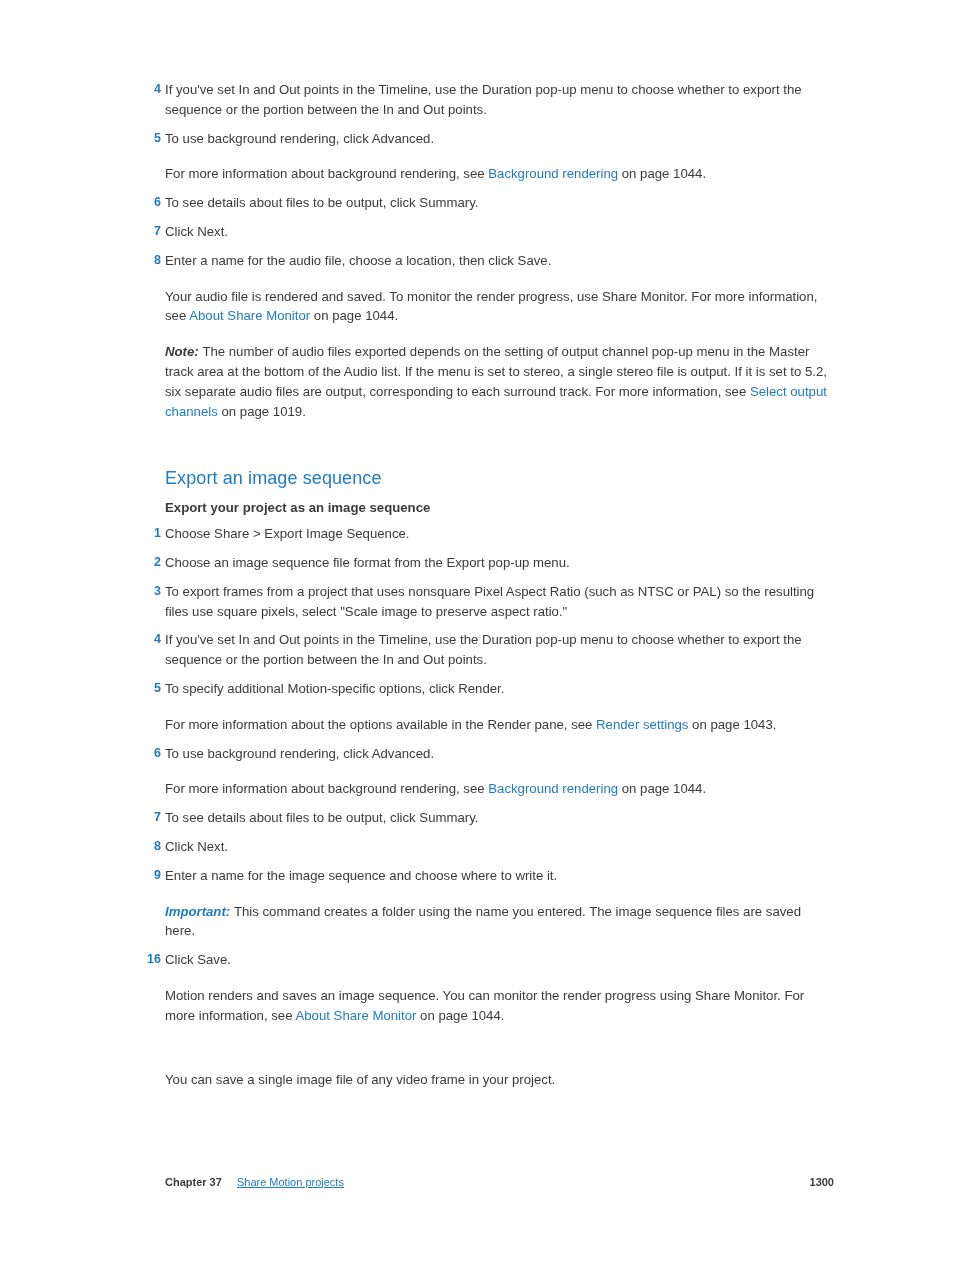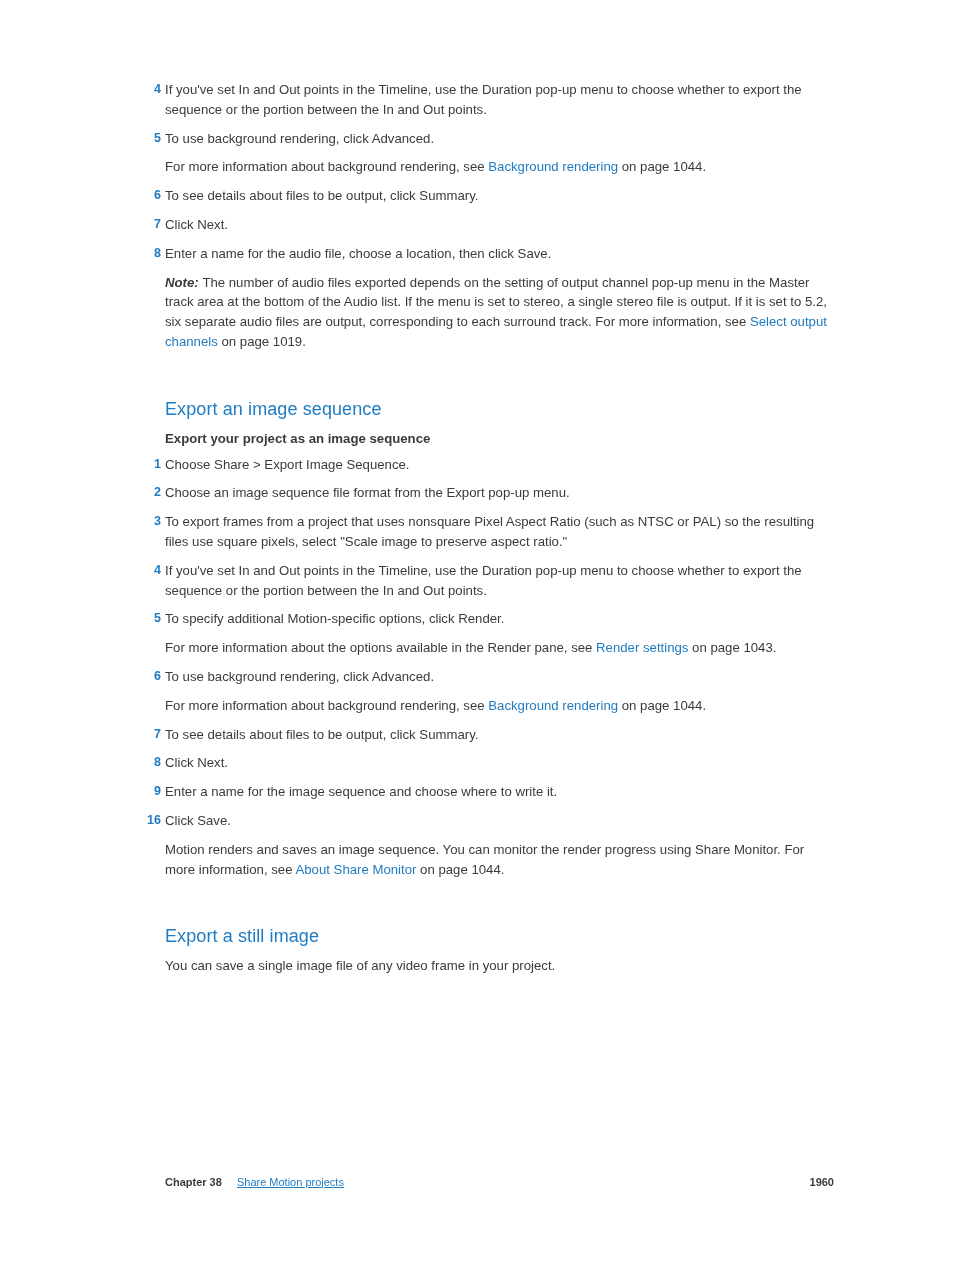--- a/index.html
+++ b/index.html
@@ -47,21 +47,21 @@
     left: -22px;
     top: 0;
     width: 18px;
     text-align: right;
     color: #1f7bc2;
     font-weight: 600;
     font-size: 12.5px;
   }
   ol.steps > li .step-body { }
   ol.steps > li .follow {
-    margin-top: 9px;
+    margin-top: 16px;
   }
   .note-label { font-style: italic; font-weight: 700; }
   .important-label { font-style: italic; font-weight: 600; color: #1f7bc2; }
   a.link { color: #1f7bc2; text-decoration: none; }
   .footer {
     position: absolute;
     left: 165px;
     right: 120px;
     bottom: 75px;
     font-size: 11px;
@@ -95,20 +95,23 @@
       <span class="num">6</span>
       <div class="step-body">To see details about files to be output, click Summary.</div>
     </li>
     <li>
       <span class="num">7</span>
       <div class="step-body">Click Next.</div>
     </li>
     <li>
       <span class="num">8</span>
       <div class="step-body">Enter a name for the audio file, choose a location, then click Save.</div>
+      <div class="follow">
+        <span>Your audio file is rendered and saved. To monitor the render progress, use Share Monitor. For more information, see </span><a class="link">About Share Monitor</a><span> on page 1044.</span>
+      </div>
       <div class="follow">
         <span class="note-label">Note:  </span><span>The number of audio files exported depends on the setting of output channel pop-up menu in the Master track area at the bottom of the Audio list. If the menu is set to stereo, a single stereo file is output. If it is set to 5.2, six separate audio files are output, corresponding to each surround track. For more information, see </span><a class="link">Select output channels</a><span> on page 1019.</span>
       </div>
     </li>
   </ol>
 
   <div class="section-gap">
     <h2 class="section-title">Export an image sequence</h2>
     <p class="sub-heading">Export your project as an image sequence</p>
 
@@ -147,37 +150,39 @@
         <span class="num">7</span>
         <div class="step-body">To see details about files to be output, click Summary.</div>
       </li>
       <li>
         <span class="num">8</span>
         <div class="step-body">Click Next.</div>
       </li>
       <li>
         <span class="num">9</span>
         <div class="step-body">Enter a name for the image sequence and choose where to write it.</div>
+        <div class="follow">
+          <span class="important-label">Important:  </span><span>This command creates a folder using the name you entered. The image sequence files are saved here.</span>
+        </div>
       </li>
       <li>
         <span class="num">16</span>
         <div class="step-body">Click Save.</div>
         <div class="follow">
           <span>Motion renders and saves an image sequence. You can monitor the render progress using Share Monitor. For more information, see </span><a class="link">About Share Monitor</a><span> on page 1044.</span>
         </div>
       </li>
     </ol>
   </div>
 
   <div class="section-gap">
-    <h2 class="section-title">Export a still image</h2>
     <p class="intro">You can save a single image file of any video frame in your project.</p>
   </div>
 
 </div>
 
 <div class="footer">
   <div>
-    <span class="chapter-label">Chapter 38</span>
+    <span class="chapter-label">Chapter 37</span>
     <a class="chapter-name">Share Motion projects</a>
   </div>
-  <div class="page-num">1960</div>
+  <div class="page-num">1300</div>
 </div>
 
 </body></html>

